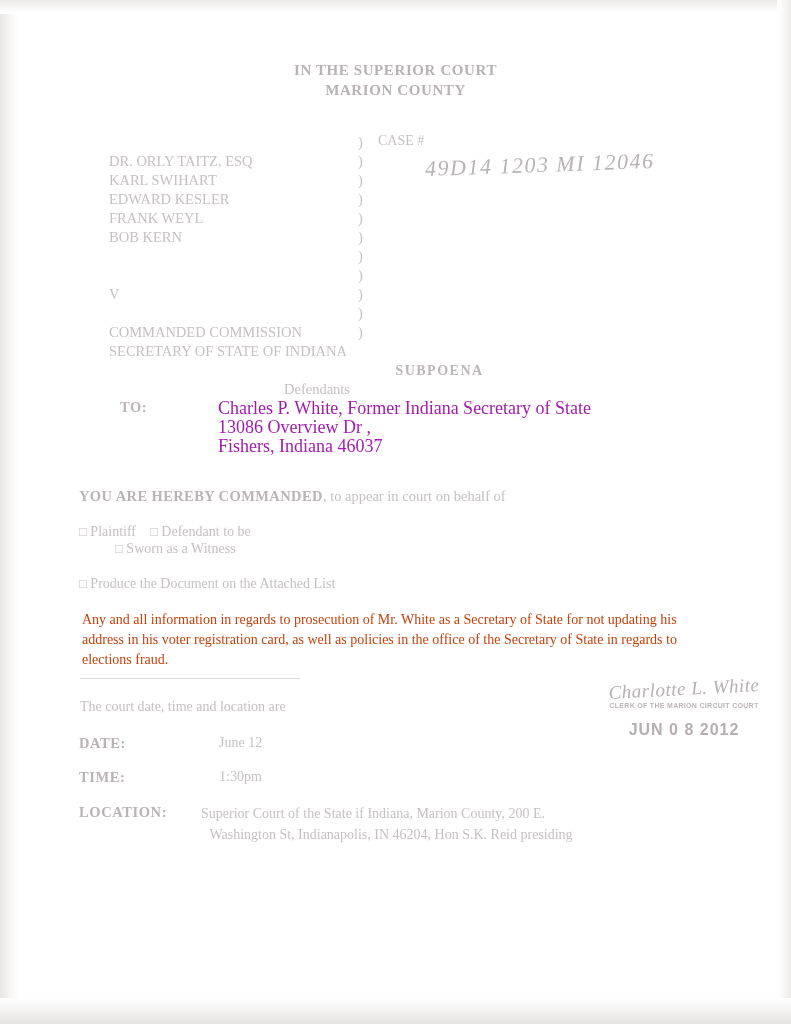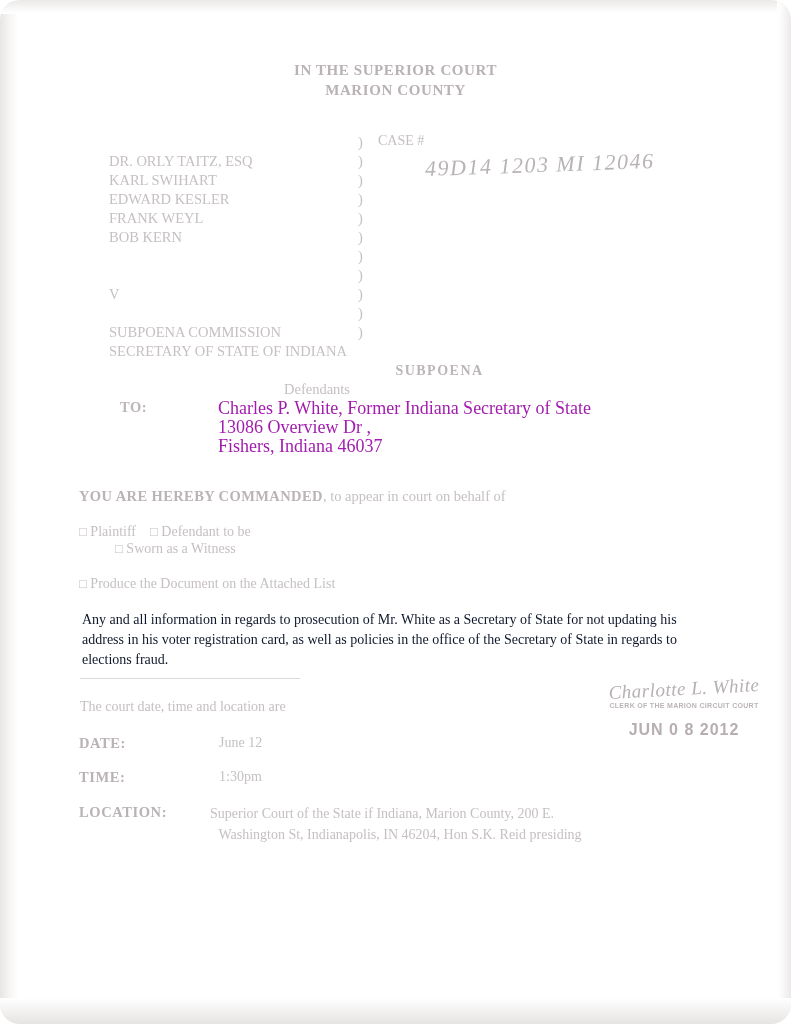--- a/index.html
+++ b/index.html
@@ -9,21 +9,20 @@
   }
   body {
     font-family: "Liberation Serif", serif;
   }
   .page {
     position: relative;
     width: 791px;
     height: 1024px;
     background: #ffffff;
     overflow: hidden;
-    border-radius: 20px;
   }
   
   .scan-edge-left {
     position: absolute;
     left: 0; top: 0;
     width: 18px; height: 1024px;
     background: linear-gradient(to right, #e8e6e4 0%, #f7f6f5 55%, #ffffff 100%);
     pointer-events: none;
   }
   .scan-edge-top {
@@ -160,21 +159,21 @@
     color: #c6c0c3;
   }
   .chk { font-size: 13px; }
 
   .statement {
     position: absolute;
     left: 82px; top: 610px;
     width: 600px;
     font-size: 14px;
     line-height: 20px;
-    color: #0f172a;
+    color: #c2410c;
   }
 
   .divider {
     position: absolute;
     left: 80px; top: 678px;
     width: 220px;
     border-top: 1px solid #ddd9da;
   }
 
   .courtdate-line {
@@ -193,21 +192,21 @@
     color: #b9b2b6;
   }
   .field-value {
     position: absolute;
     left: 219px;
     font-size: 14px;
     color: #c6c0c3;
   }
   .location-value {
     position: absolute;
-    left: 210px; top: 803px;
+    left: 201px; top: 803px;
     width: 520px;
     font-size: 14px;
     line-height: 21px;
     color: #c6c0c3;
   }
   .location-value .l2 {
     position: absolute;
     left: -140px;
     top: 21px;
     width: 660px;
@@ -292,21 +291,21 @@
         <span class="paren">)</span>
       </div>
       <div class="row">
         <span class="party">V</span>
         <span class="paren">)</span>
       </div>
       <div class="row">
         <span class="paren">)</span>
       </div>
       <div class="row">
-        <span class="party">SUBPOENA COMMISSION</span>
+        <span class="party">COMMANDED COMMISSION</span>
         <span class="paren">)</span>
       </div>
       <div class="row">
         <span class="party">SECRETARY OF STATE OF INDIANA</span>
         <span class="paren">)</span>
       </div>
       <div class="row">
         <span class="indent-right">Defendants</span>
       </div>
     </div>

